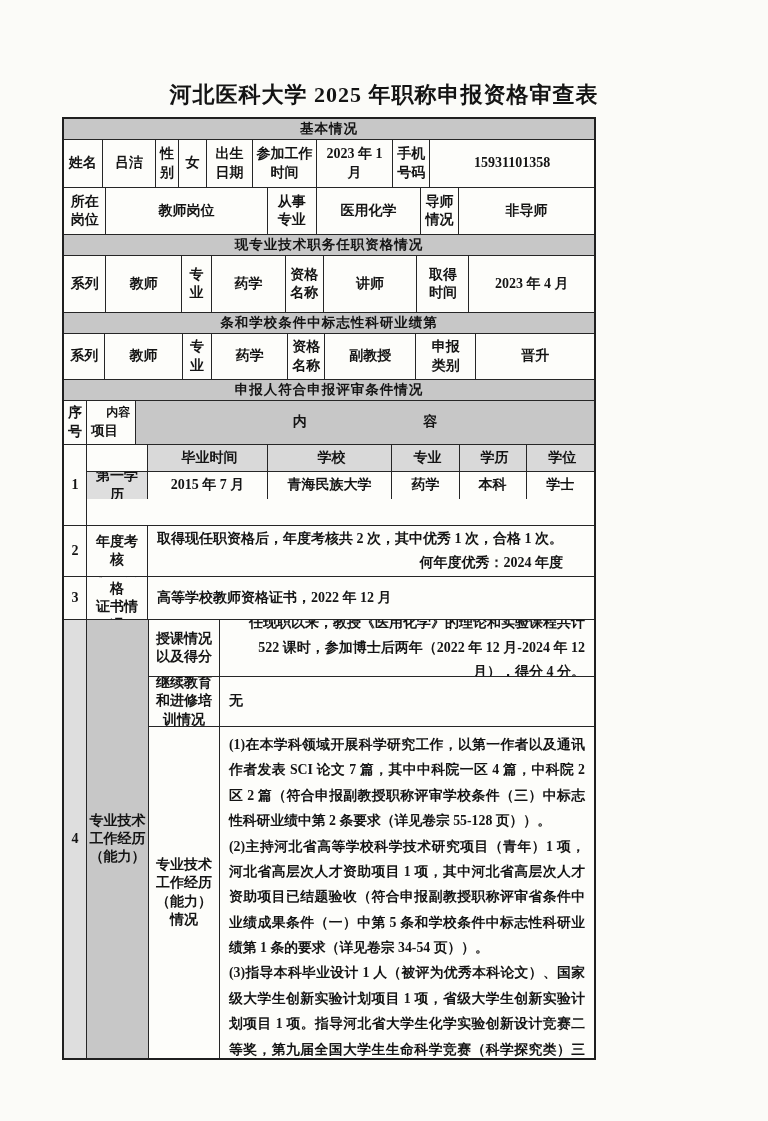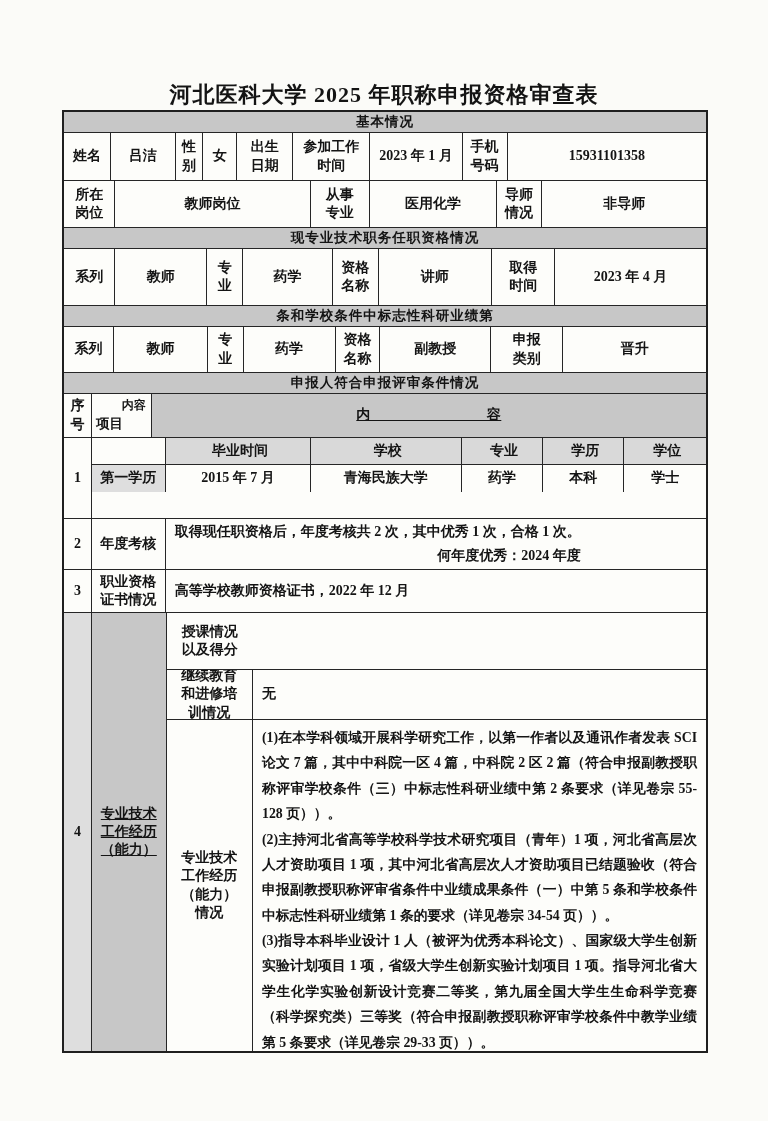--- a/index.html
+++ b/index.html
@@ -9,21 +9,21 @@
     font-family:"Liberation Serif","DejaVu Serif",serif;
     color:#141414;
   }
   .sheet{position:relative;width:768px;height:1121px;background:#fbfbf8;overflow:hidden;}
   .title{
     position:absolute;top:80px;left:0;right:0;
     text-align:center;font-size:22px;font-weight:700;letter-spacing:1px;
     white-space:pre-line;
   }
   .ftable{
-    position:absolute;left:62px;top:110px;width:646px;
+    position:absolute;left:62px;top:117px;width:534px;
     border:2px solid #1f1f1f;background:#fdfdfa;box-sizing:border-box;
   }
   .ftable > div{border-bottom:1px solid #262626;}
   .ftable > div:last-child{border-bottom:none;}
   .band{
     height:20px;background:var(--band,#c7c7c7);
     display:flex;align-items:center;justify-content:center;
     font-size:13.5px;font-weight:700;letter-spacing:1px;
   }
   .row{display:flex;align-items:stretch;}
@@ -38,21 +38,21 @@
   .vcol{flex:1;display:flex;flex-direction:column;min-width:0;}
   .vcol > .srow{border-bottom:1px solid #262626;}
   .vcol > .srow:last-child{border-bottom:none;}
   .srow{display:flex;align-items:stretch;min-height:0;}
   .left{justify-content:flex-start;text-align:right;padding:2px 9px;line-height:1.75;}
   .blk{
     display:block;text-align:justify;
     padding:5px 9px;line-height:1.84;font-size:13.8px;
     white-space:pre-line;overflow:hidden;
   }
-  .shade{background:var(--band,#c7c7c7);text-decoration:underline;}
+  .shade{background:var(--band,#c7c7c7);}
   .shade2{background:var(--sub,#d9d9d9);padding-left:6px;}
   .shade3{background:var(--light,#dedede);}
   .diag{position:relative;}
   .diag .tr{position:absolute;top:4px;right:5px;font-size:12px;font-weight:600;}
   .diag .bl{position:absolute;bottom:4px;left:4px;font-size:13.5px;font-weight:700;}
   .gapwide{letter-spacing:0.5px;}
 </style>
 </head>
 <body>
 
@@ -174,20 +174,21 @@
 
     <div class="row" style="height:438px">
       <div class="c shade3" style="width:4.35%">4</div>
       <div class="c shade" style="width:11.65%">专业技术
 工作经历
 （能力）</div>
       <div class="vcol">
         <div class="srow" style="height:56px">
           <div class="c" style="width:16.0%">授课情况
 以及得分</div>
+          <div class="c left" style="flex:1">任现职以来，教授《医用化学》的理论和实验课程共计 522 课时，参加博士后两年（2022 年 12 月-2024 年 12 月），得分 4 分。</div>
         </div>
         <div class="srow" style="height:49px">
           <div class="c" style="width:16.0%">继续教育
 和进修培
 训情况</div>
           <div class="c left" style="flex:1">无</div>
         </div>
         <div class="srow" style="flex:1">
           <div class="c" style="width:16.0%">专业技术
 工作经历

